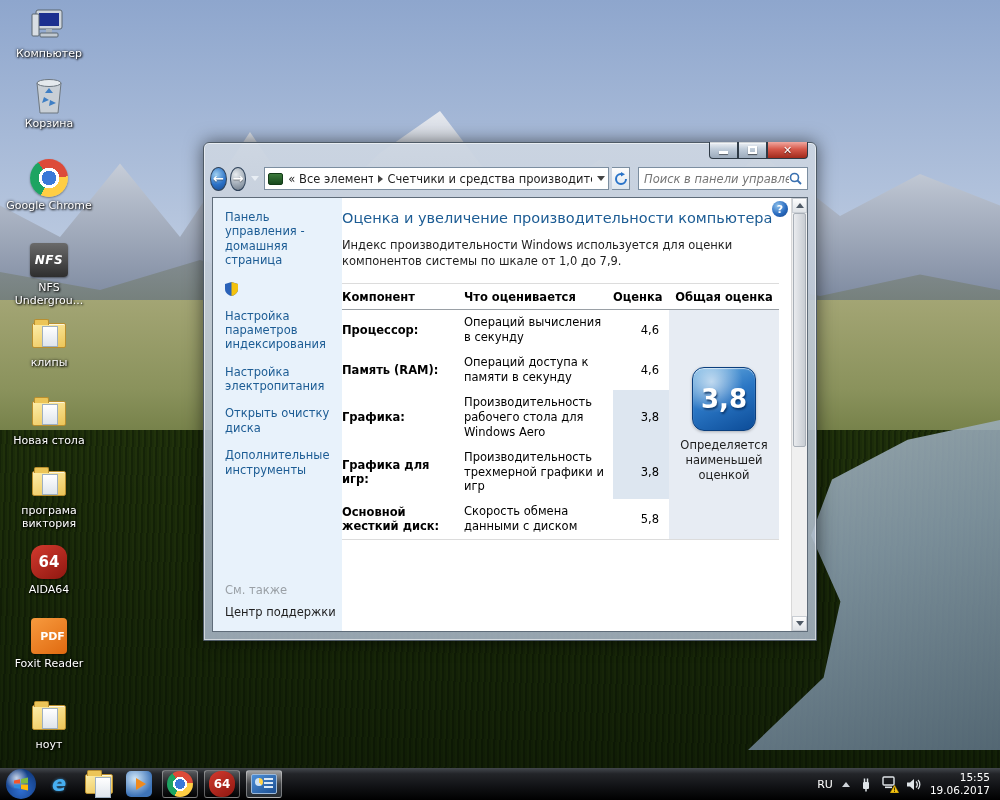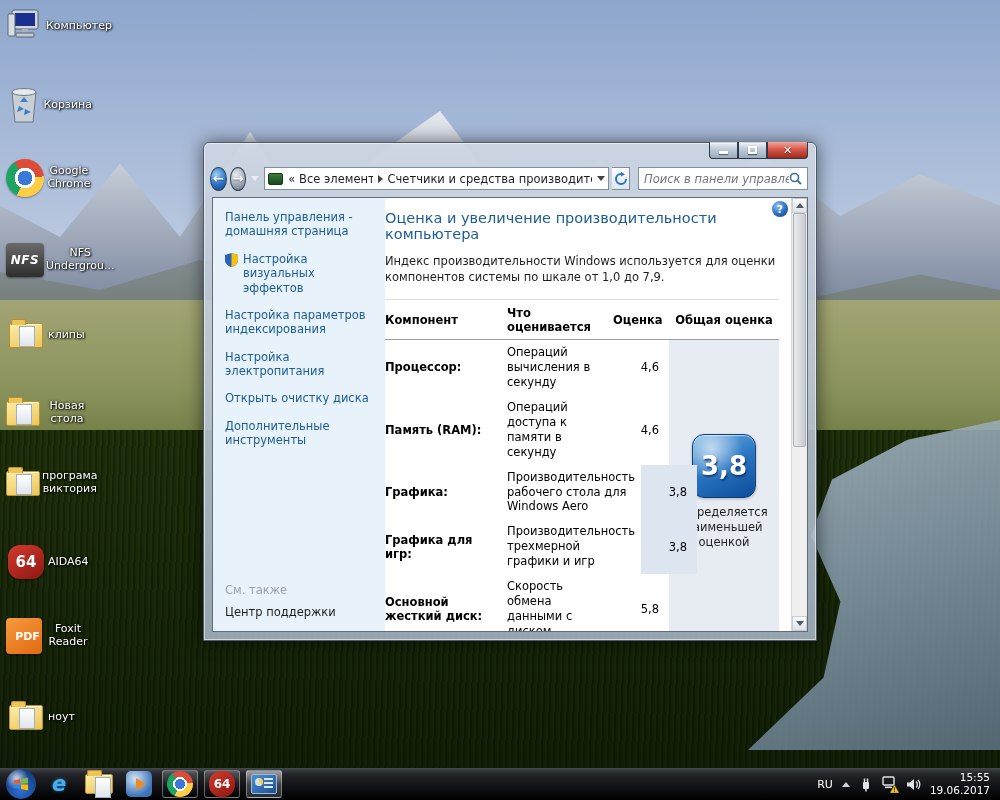--- a/index.html
+++ b/index.html
@@ -16,21 +16,21 @@
     clip-path:polygon(0 100%,0 60%,10% 75%,20% 50%,33% 80%,45% 55%,58% 82%,70% 58%,82% 80%,92% 62%,100% 75%,100% 100%); }
   .field { position:absolute; left:0; right:0; top:300px; height:150px;
     background:linear-gradient(#a3a574 0%, #8a925c 60%, #6d7a42 100%); }
   .grass { position:absolute; left:0; right:0; top:430px; bottom:0;
     background:repeating-linear-gradient(92deg,#3c5226 0 2px,#4e6630 2px 4px,#5a7135 4px 6px),linear-gradient(#5d7136,#31441f); background-blend-mode:multiply; }
   .river { position:absolute; right:0; top:420px; width:420px; height:330px;
     background:linear-gradient(160deg,#b9c6d2 0%, #8ba0b2 50%, #5f7486 100%); opacity:.85;
     clip-path:polygon(100% 0,78% 6%,60% 18%,55% 35%,62% 55%,58% 78%,40% 100%,100% 100%); }
 
   
-  .dicon { position:absolute; left:6px; width:86px; display:flex; flex-direction:row; align-items:center; gap:2px; cursor:pointer; }
+  .dicon { position:absolute; left:6px; width:86px; display:flex; flex-direction:column; align-items:center; gap:2px; cursor:pointer; }
   .dlabel { color:#fff; text-shadow:1px 1px 2px #000, 0 0 3px #000; font-size:11px; text-align:center; line-height:1.15; }
   .ig { width:40px; height:40px; display:flex; align-items:center; justify-content:center; }
   .folder { width:34px; height:25px; background:linear-gradient(160deg,#fdeea9,#ecc558); border:1px solid #b98f2f; border-radius:2px; position:relative; box-shadow:inset 0 1px 0 rgba(255,255,255,.7); }
   .folder::before { content:""; position:absolute; top:-5px; left:1px; width:13px; height:5px; background:#ecc558; border:1px solid #b98f2f; border-bottom:none; border-radius:2px 2px 0 0; }
   .folder::after { content:""; position:absolute; top:2px; left:9px; width:14px; height:19px; background:linear-gradient(#ffffff,#dfe5ec); border:1px solid #9fb0c0; }
   .chrome { width:36px; height:36px; border-radius:50%;
     background:radial-gradient(circle at 50% 50%, #3a79d8 0 27%, #ffffff 27% 38%, rgba(0,0,0,0) 38%),
     conic-gradient(from -35deg,#dd4b39 0 120deg,#ffce44 120deg 240deg,#1da462 240deg 360deg); box-shadow:0 1px 2px rgba(0,0,0,.4); }
   .appbox { width:34px; height:34px; border-radius:4px; display:flex; align-items:center; justify-content:center; color:#fff; font-weight:bold; box-shadow:0 1px 2px rgba(0,0,0,.45); }
   .nfsbox { background:linear-gradient(#6a6a6a,#2e2e2e); font-style:italic; font-size:12px; letter-spacing:.5px; }
@@ -83,21 +83,21 @@
   .bcrumb { width:345px; height:23px; background:#fff; border:1px solid #7c8ea0; display:flex; align-items:center; padding:0 3px; gap:5px; cursor:text; }
   .bc-ico { width:15px; height:12px; background:linear-gradient(#3c7a3c,#17491d); border:1px solid #123a17; border-radius:2px; flex:none; }
   .bc-txt { white-space:nowrap; overflow:hidden; font-size:11.5px; color:#1e1e1e; }
   .bc-sep { width:0; height:0; border-top:4px solid transparent; border-bottom:4px solid transparent; border-left:5px solid #444; flex:none; }
   .bc-dd { margin-left:auto; width:0; height:0; border-left:4px solid transparent; border-right:4px solid transparent; border-top:5px solid #444; flex:none; cursor:pointer; }
   .refreshbtn { width:26px; height:23px; border:1px solid #7c8ea0; border-left:none; background:linear-gradient(#fdfdfd,#dfe7ee); display:flex; align-items:center; justify-content:center; cursor:pointer; }
   .searchbox { flex:1; height:23px; background:#fff; border:1px solid #7c8ea0; margin-left:5px; display:flex; align-items:center; padding:0 5px; }
   .searchbox input { flex:1; border:none; outline:none; font-family:inherit; font-size:11.5px; font-style:italic; color:#777; background:transparent; }
 
   .cbody { position:absolute; left:8px; right:8px; top:54px; bottom:8px; background:#fff; border:1px solid #5f6c79; display:flex; overflow:hidden; }
-  .sidebar { width:172px; background:#e8f2fb; padding:12px 8px 10px 12px; position:relative; flex:none; }
+  .sidebar { width:129px; background:#e8f2fb; padding:12px 8px 10px 12px; position:relative; flex:none; }
   .side-item { color:#1c5c94; margin-bottom:13px; line-height:1.25; cursor:pointer; display:flex; gap:5px; }
   .see-also { position:absolute; left:12px; bottom:34px; color:#9aa0a6; }
   .see-link { position:absolute; left:12px; bottom:12px; color:#1e1e1e; cursor:pointer; }
   .shield16 { flex:none; margin-top:1px; }
 
   .main { flex:1; padding:10px 12px 6px 0; position:relative; min-width:0; }
   .helpbtn { position:absolute; top:3px; right:3px; width:16px; height:16px; border-radius:50%;
     background:radial-gradient(circle at 35% 30%, #8fc2ec, #2a6cc0 55%, #123f84); color:#fff; font-size:11px; font-weight:bold;
     display:flex; align-items:center; justify-content:center; cursor:pointer; }
   .helpbtn::before { content:"?"; }
@@ -145,21 +145,21 @@
     <svg width="38" height="36" viewBox="0 0 38 36">
         <rect x="6" y="2" width="26" height="19" rx="2" fill="#cfd6dd" stroke="#5a6670"></rect>
         <rect x="9" y="5" width="20" height="13" fill="#1b2f8f"></rect>
         <rect x="16" y="21" width="6" height="4" fill="#aab4bd"></rect>
         <rect x="10" y="25" width="18" height="4" rx="1" fill="#c2cad2" stroke="#5a6670"></rect>
         <rect x="2" y="6" width="7" height="22" rx="1" fill="#d8dee4" stroke="#5a6670"></rect>
       </svg>
   </span>
   <span class="dlabel">Компьютер</span>
 </div>
-<div class="dicon" style="top:85px">
+<div class="dicon" style="top:76px">
   <span class="ig">
     <svg width="32" height="38" viewBox="0 0 32 38">
         <path d="M4 6 L28 6 L25 36 L7 36 Z" fill="#c8cfd6" stroke="#6d7780"></path>
         <ellipse cx="16" cy="6" rx="12" ry="3.5" fill="#e4e9ed" stroke="#6d7780"></ellipse>
         <path d="M12 16 l4 -5 l4 5 z M9 26 l2 -6 l5 3 z M23 26 l-7 3 l1 -6 z" fill="#3f7fc4"></path>
       </svg>
   </span>
   <span class="dlabel">Корзина</span>
 </div>
 <div class="dicon" style="top:158px">
@@ -260,21 +260,20 @@
 
     <div class="sidebar">
       <div class="side-item">
           <span>Панель управления - домашняя страница</span>
         </div>
       <div class="side-item">
         <svg class="shield16" width="13" height="14" viewBox="0 0 13 14">
             <path d="M6.5 0 L13 2 V7 C13 11 9.5 13.3 6.5 14 C3.5 13.3 0 11 0 7 V2 Z" fill="#2a62b8"></path>
             <path d="M6.5 0 L13 2 V7 C13 11 9.5 13.3 6.5 14 Z" fill="#f4c20d"></path>
           </svg>
-        <span>Настройка визуальных эффектов</span>
       </div>
       <div class="side-item">
           <span>Настройка параметров индексирования</span>
         </div>
       <div class="side-item">
           <span>Настройка электропитания</span>
         </div>
       <div class="side-item">
           <span>Открыть очистку диска</span>
         </div>

